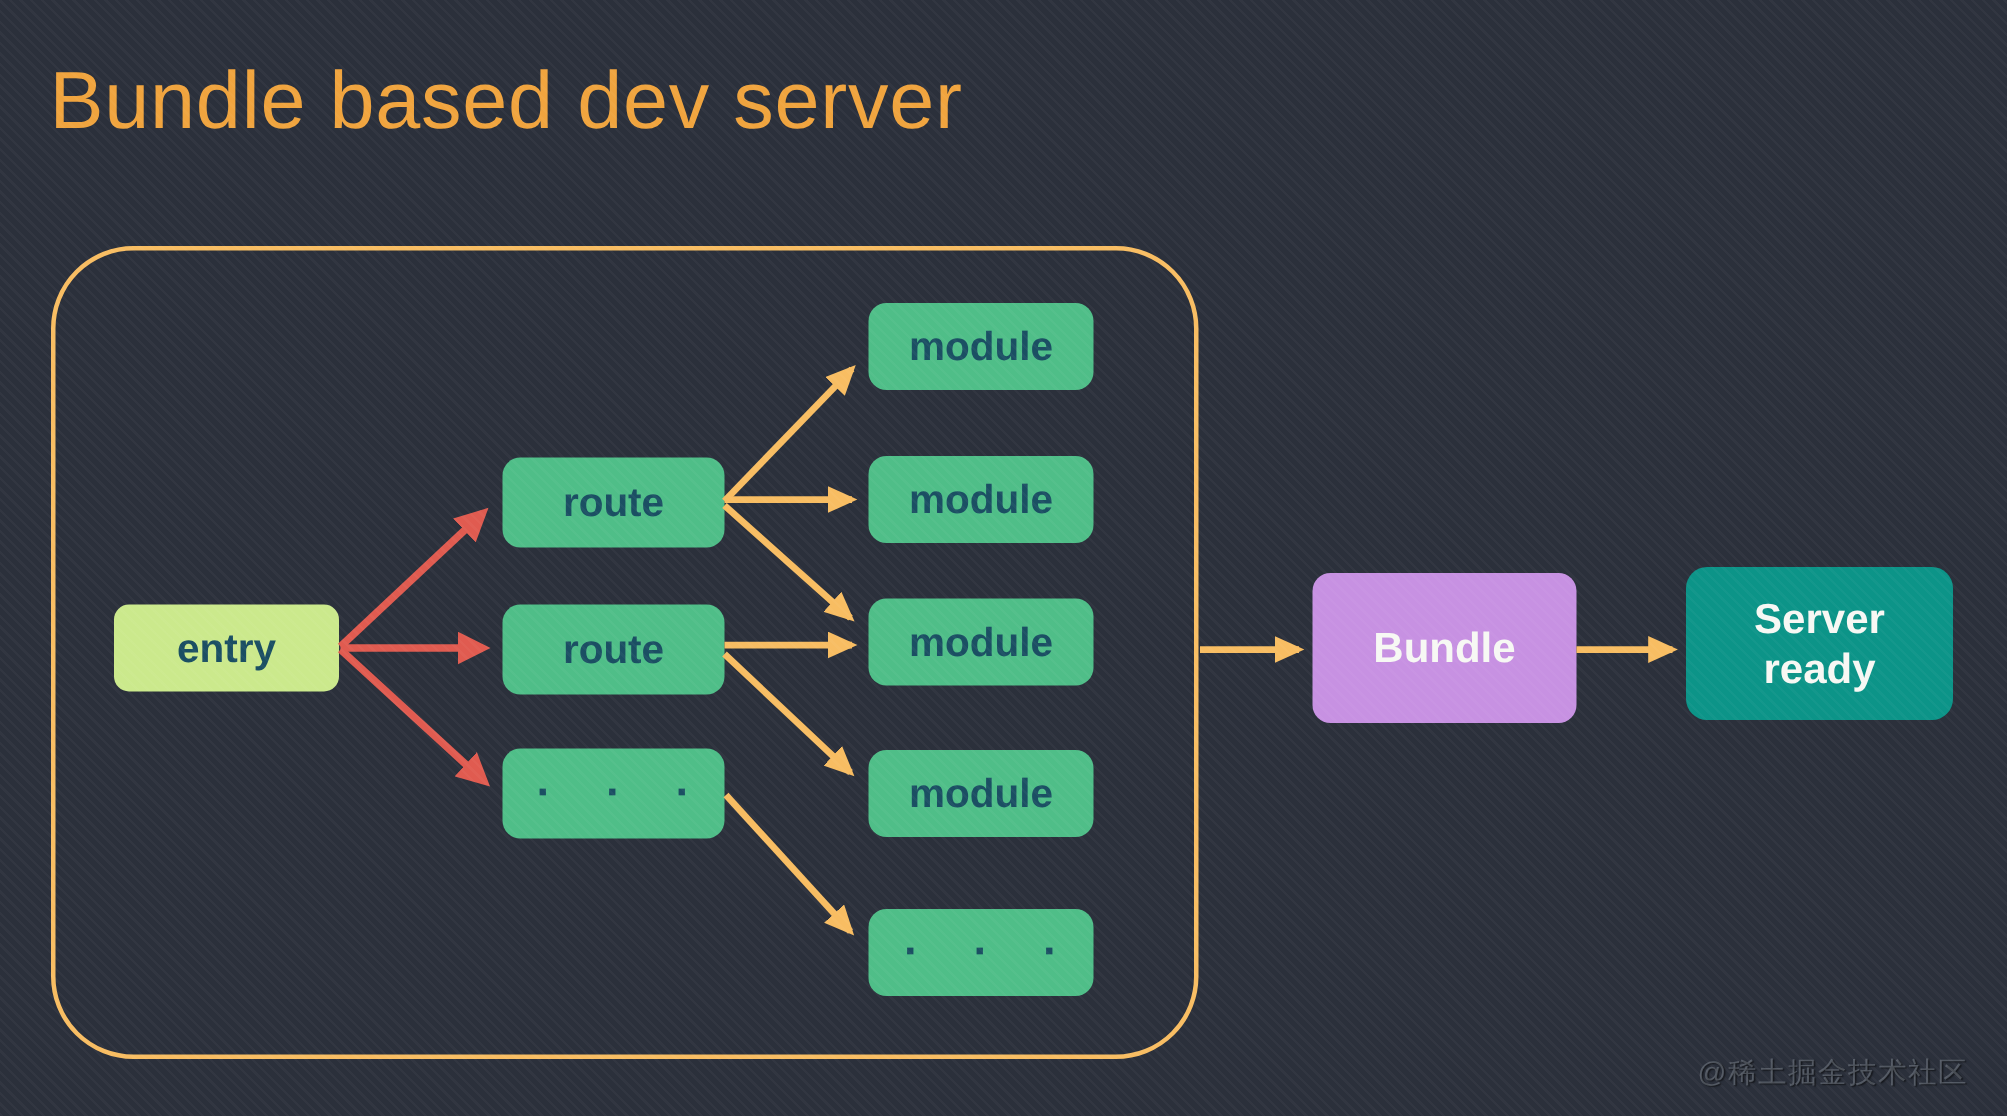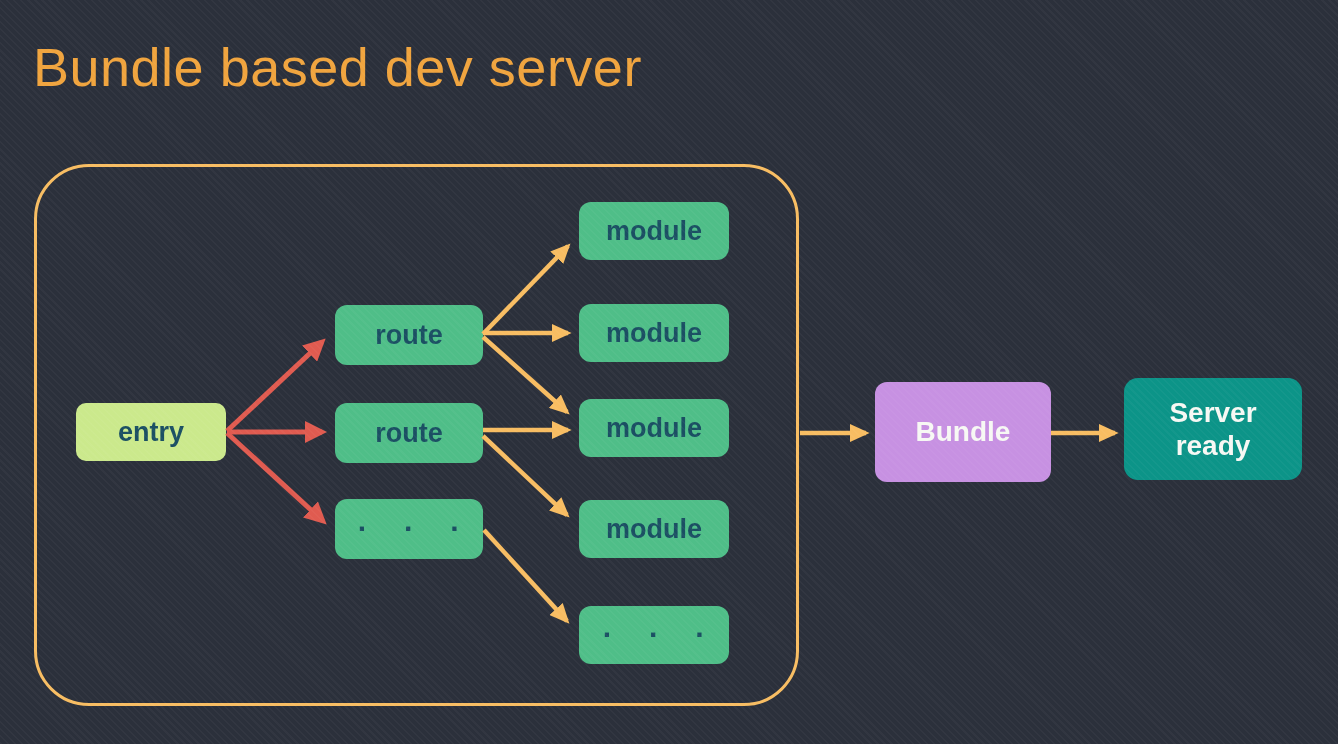--- a/index.html
+++ b/index.html
@@ -109,15 +109,16 @@
   <div class="node green m4">module</div>
   <div class="node green m5 dots">· · ·</div>
 
   <div class="node bundle">Bundle</div>
 
   <div class="node server">
     <span>Server</span>
     <span>ready</span>
   </div>
 
+  <div class="watermark">@稀土掘金技术社区</div>
 
   <div class="texture"></div>
 </div>
 
 </body></html>

